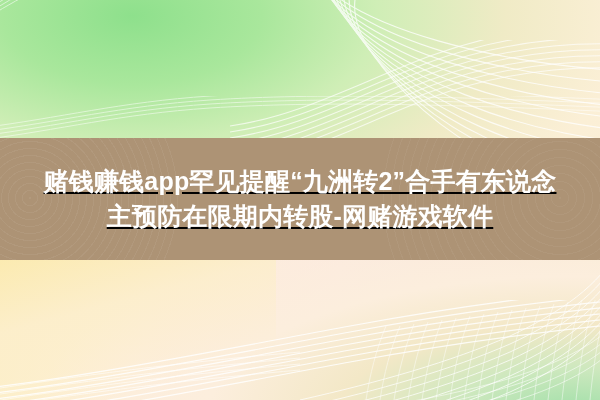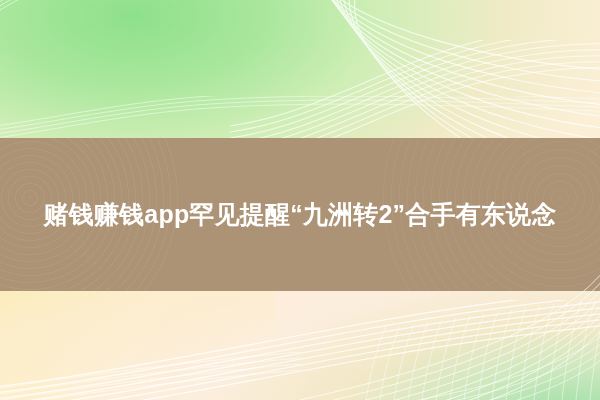--- a/index.html
+++ b/index.html
@@ -38,27 +38,28 @@
   }
 
   .tex { position: absolute; pointer-events: none; }
   .tex svg { display:block; width:100%; height:100%; }
 
   
   .band {
     position: absolute;
     left: 0; right: 0;
     top: 138px;
-    height: 153px;
+    height: 122px;
     background: #AD9375;
     overflow: hidden;
     display: flex;
     flex-direction: column;
     align-items: center;
     justify-content: center;
+    text-decoration: underline;
   }
   .band::after {
     
     content: "";
     position: absolute;
     left: -120px; top: -90px;
     width: 300px; height: 300px;
     border-radius: 50%;
     background: repeating-radial-gradient(circle at 50% 50%,
       rgba(255,255,255,.055) 0px, rgba(255,255,255,.055) 1px,
@@ -174,20 +175,21 @@
         <path d="M-20,44 C60,34 120,18 210,12 C320,5 440,8 620,16"></path>
         <path d="M-20,40 C60,30 120,14 210,8 C320,1 440,4 620,12"></path>
         <path d="M-20,36 C60,26 120,10 210,4 C320,-3 440,0 620,8"></path>
         <path d="M-20,32 C60,22 120,6 210,0 C320,-7 440,-4 620,4"></path>
       </g>
     </svg>
   </div>
 
   <div class="band">
     <div class="title-line">赌钱赚钱app罕见提醒“九洲转2”合手有东说念</div>
+    <div class="title-line">主预防在限期内转股-网赌游戏软件</div>
   </div>
 
   <div class="tex" style="left:-30px; top:300px; width:680px; height:110px;">
     <svg viewBox="0 0 680 110" preserveAspectRatio="none">
       <g fill="none" stroke="#ffffff" stroke-width="1.15" opacity=".85">
         <path d="M0,108 C110,96 240,70 380,44 C500,22 600,10 690,2"></path>
         <path d="M0,114 C110,102 240,76 380,50 C500,28 600,16 690,8"></path>
         <path d="M0,120 C110,108 240,82 380,56 C500,34 600,22 690,14"></path>
         <path d="M0,126 C110,114 240,88 380,62 C500,40 600,28 690,20"></path>
         <path d="M0,102 C110,90 240,64 380,38 C500,16 600,4 690,-4"></path>

